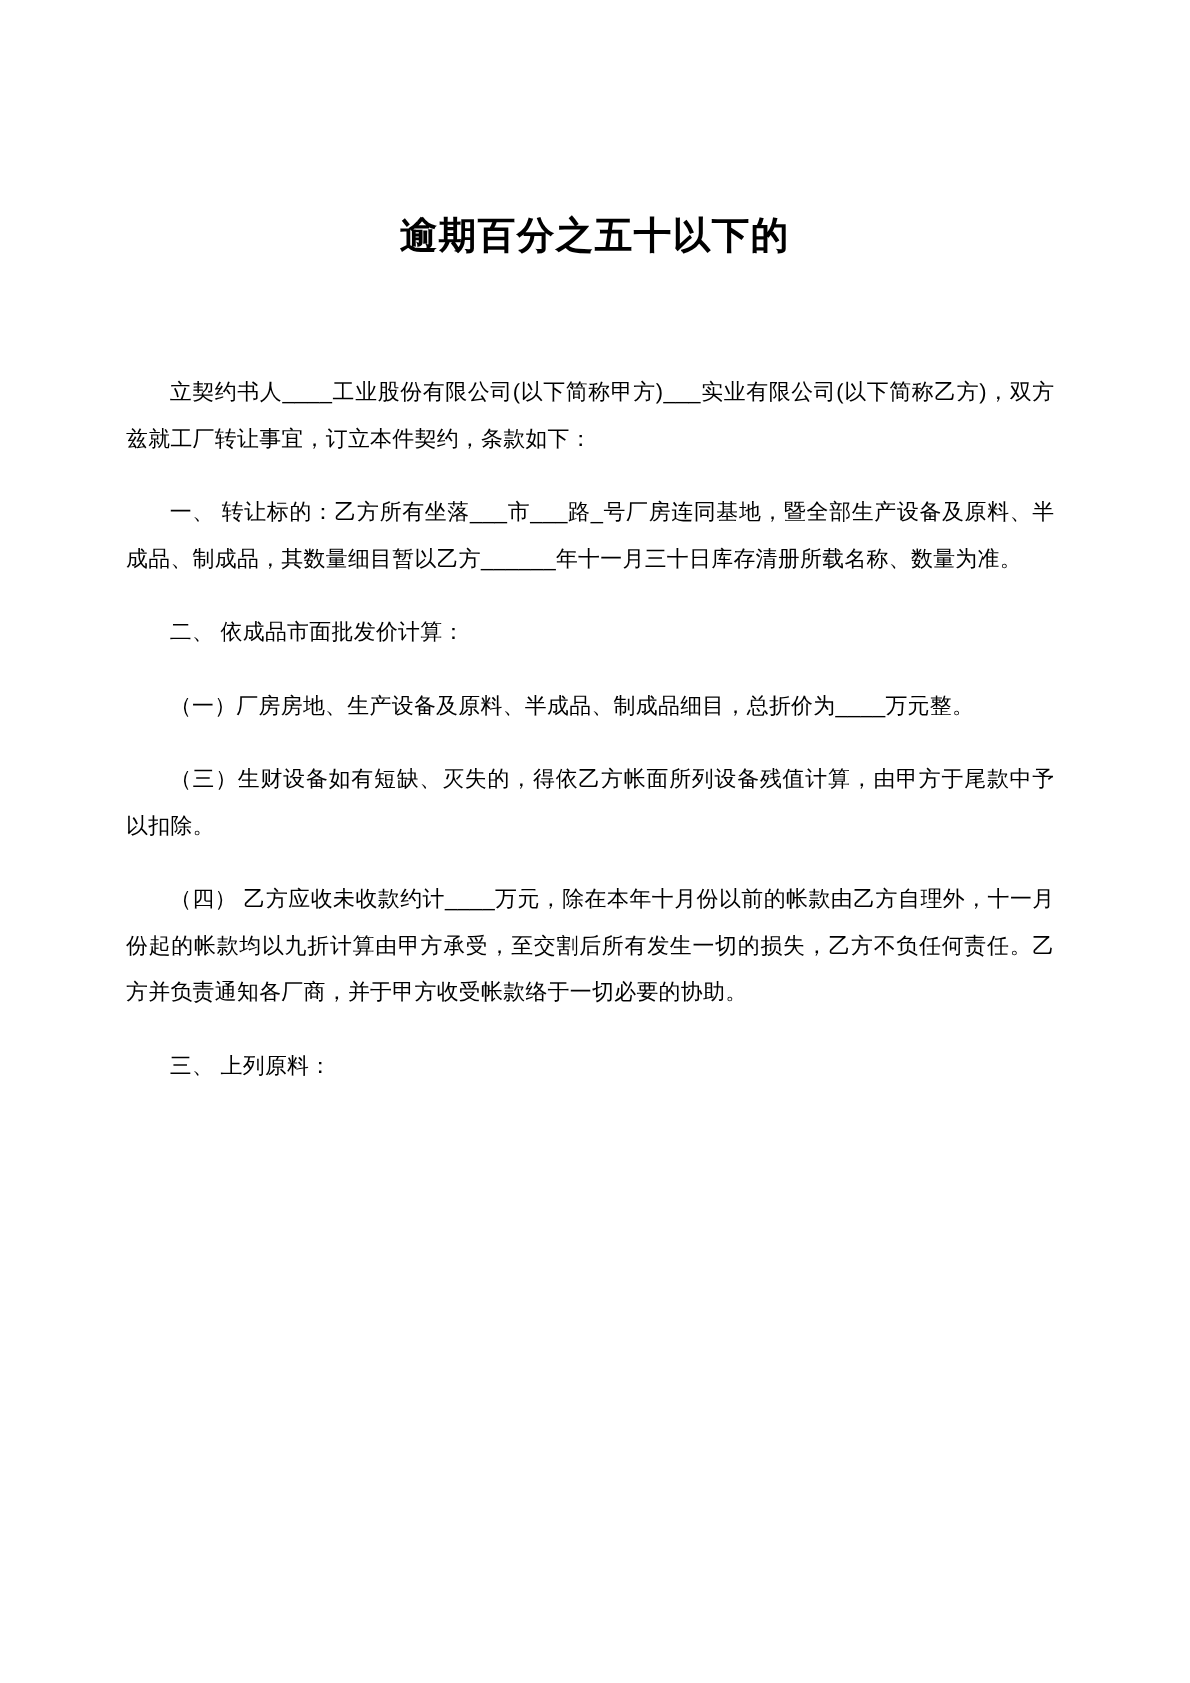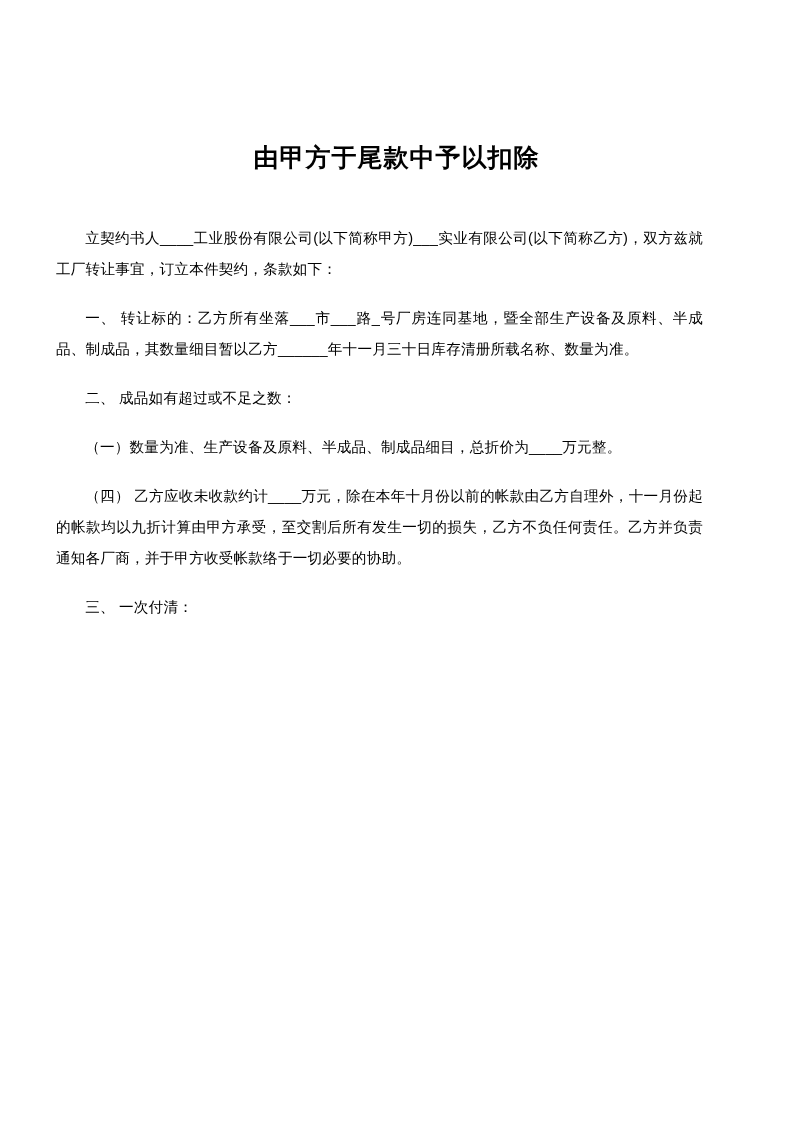--- a/index.html
+++ b/index.html
@@ -25,43 +25,44 @@
   .doc-title {
     text-align: center;
     font-size: 25px;
     font-weight: bold;
     letter-spacing: 1px;
     margin-top: 140px;
     margin-bottom: 0;
     line-height: 1.4;
   }
   .body-block {
-    margin-top: 48px;
-    padding-left: 56px;
+    margin-top: 72px;
+    padding-left: 84px;
     padding-right: 90px;
   }
   p.para {
     font-size: 14.6px;
     line-height: 31px;
     margin: 0 0 18px 0;
     text-align: justify;
     text-justify: inter-ideograph;
     text-indent: 2em;
     letter-spacing: 0.2px;
   }
 </style>
 </head>
 <body>
 
 <div class="page">
 
-  <h1 class="doc-title">由甲方于尾款中予以扣除</h1>
+  <h1 class="doc-title">逾期百分之五十以下的</h1>
 
   <div class="body-block">
     <p class="para">立契约书人____工业股份有限公司(以下简称甲方)___实业有限公司(以下简称乙方)，双方兹就工厂转让事宜，订立本件契约，条款如下：</p>
     <p class="para">一、  转让标的：乙方所有坐落___市___路_号厂房连同基地，暨全部生产设备及原料、半成品、制成品，其数量细目暂以乙方______年十一月三十日库存清册所载名称、数量为准。</p>
-    <p class="para">二、  成品如有超过或不足之数：</p>
-    <p class="para">（一）数量为准、生产设备及原料、半成品、制成品细目，总折价为____万元整。</p>
+    <p class="para">二、  依成品市面批发价计算：</p>
+    <p class="para">（一）厂房房地、生产设备及原料、半成品、制成品细目，总折价为____万元整。</p>
+    <p class="para">（三）生财设备如有短缺、灭失的，得依乙方帐面所列设备残值计算，由甲方于尾款中予以扣除。</p>
     <p class="para">（四）  乙方应收未收款约计____万元，除在本年十月份以前的帐款由乙方自理外，十一月份起的帐款均以九折计算由甲方承受，至交割后所有发生一切的损失，乙方不负任何责任。乙方并负责通知各厂商，并于甲方收受帐款络于一切必要的协助。</p>
-    <p class="para">三、  一次付清：</p>
+    <p class="para">三、  上列原料：</p>
   </div>
 
 </div>
 
 </body></html>

